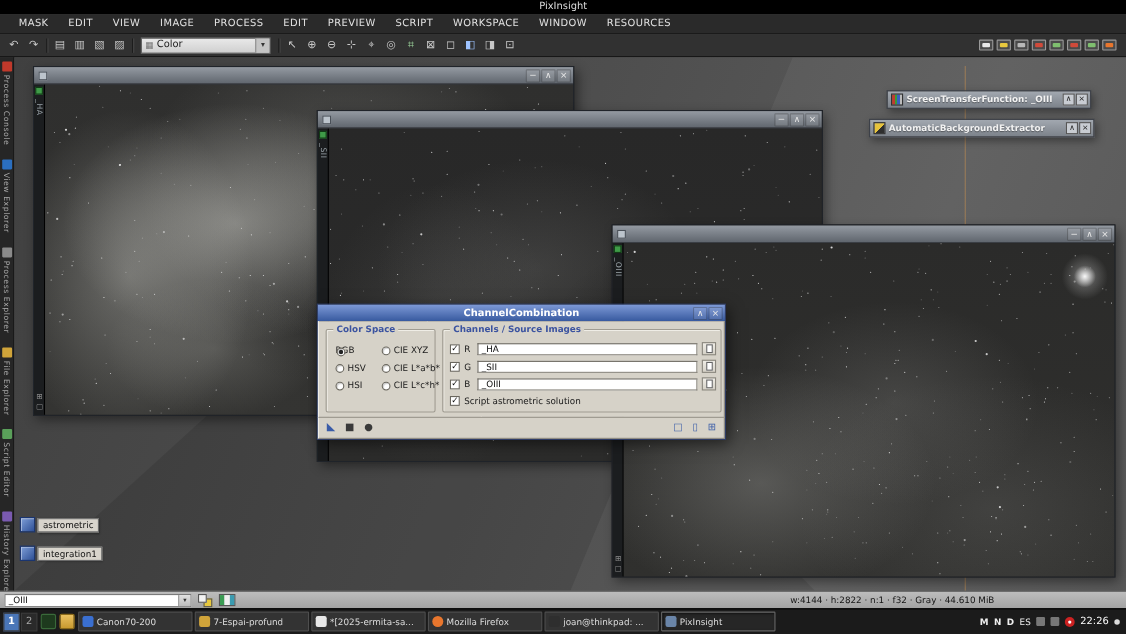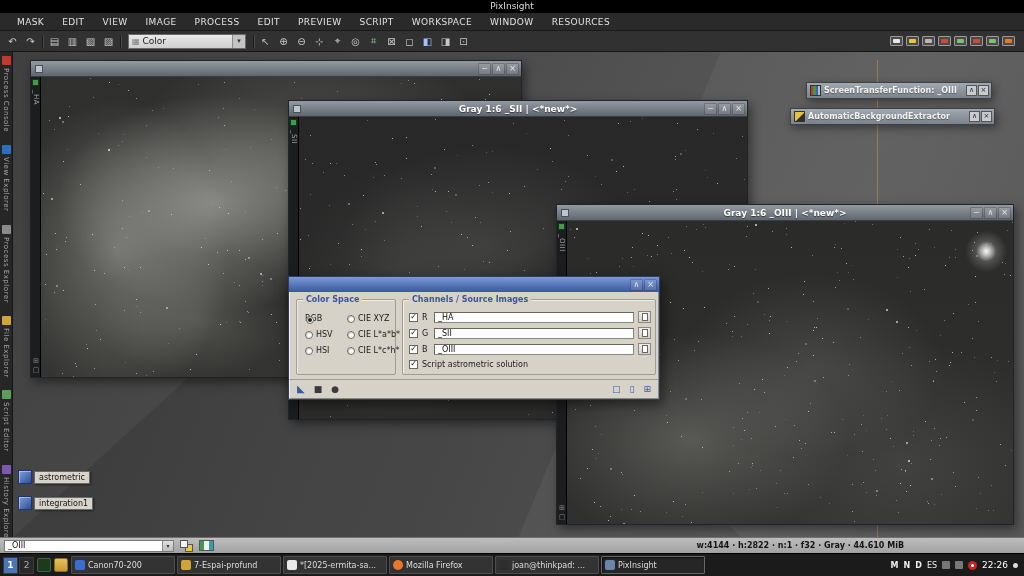--- a/index.html
+++ b/index.html
@@ -161,21 +161,21 @@
   .vc-btn { width:11px; height:100%; background:linear-gradient(#e0e0e0,#bdbdbd); border-left:1px solid #8a8a8a;
             text-align:center; font-size:6px; line-height:10px; color:#333; }
   .sw-pair { position:relative; width:13px; height:12px; }
   .sw-pair i { position:absolute; width:8px; height:8px; border:1px solid #555; }
   .sw-b { right:0; bottom:0; background:#e8c93e; }
   .sw-f { left:0; top:0; background:#f2f2f2; }
   .palette { width:15px; height:11px; border:1px solid #555; display:flex; }
   .palette i { flex:1; }
   .palette i:nth-child(1){ background:#3a9b53; } .palette i:nth-child(2){ background:#f0f0f0; }
   .palette i:nth-child(3){ background:#3a9bb0; }
-  .readout { margin-left:auto; margin-right:116px; font-size:8px; font-weight:bold; color:#141414; white-space:nowrap; }
+  .readout { margin-left:auto; margin-right:116px; font-size:8px; font-weight:normal; color:#141414; white-space:nowrap; }
   
   .taskbar { position:absolute; left:0; right:0; bottom:0; height:23px; background:#1b1b1b; z-index:10;
              border-top:1px solid #000; display:flex; align-items:center; padding:0 3px; gap:3px; }
   .ws-set { display:flex; gap:1px; }
   .ws { width:15px; height:17px; display:flex; align-items:center; justify-content:center; font-size:9px;
         color:#aaa; background:#2a2a2a; border:1px solid #3a3a3a; }
   .ws.active { background:#4a76b8; color:#fff; font-weight:bold; }
   .launcher { width:14px; height:14px; border-radius:2px; flex:none; }
   .launcher.term { background:#1e3a1e; border:1px solid #3a6a3a; }
   .launcher.fold { background:linear-gradient(#e8c060,#c89a30); border:1px solid #8a6a1a; }
@@ -580,21 +580,20 @@
               <i style="left:21.81%;top:16.02%;width:1px;height:1px;opacity:0.48"></i>
               <i style="left:38.33%;top:23.99%;width:1px;height:1px;opacity:0.27"></i>
             </div>
         </div>
       </div>
     </div>
 
     <div class="imgwin" id="win-sii">
       <div class="tbar">
         <span class="wicon"></span>
-        <span class="title">Gray 1:6 _SII | &lt;*new*&gt;</span>
         <span class="btns">
           <span class="tbtn">−</span>
           <span class="tbtn">∧</span>
           <span class="tbtn">×</span>
         </span>
       </div>
       <div class="wbody">
         <div class="side">
           <span class="sel"></span>
           <span class="vlabel">_SII</span>
@@ -861,21 +860,20 @@
               <i style="left:36.62%;top:53.09%;width:2px;height:2px;opacity:0.74"></i>
               <i style="left:0.19%;top:67.54%;width:1px;height:1px;opacity:0.27"></i>
             </div>
         </div>
       </div>
     </div>
 
     <div class="imgwin" id="win-oiii">
       <div class="tbar">
         <span class="wicon"></span>
-        <span class="title">Gray 1:6 _OIII | &lt;*new*&gt;</span>
         <span class="btns">
           <span class="tbtn">−</span>
           <span class="tbtn">∧</span>
           <span class="tbtn">×</span>
         </span>
       </div>
       <div class="wbody">
         <div class="side">
           <span class="sel"></span>
           <span class="vlabel">_OIII</span>
@@ -1203,20 +1201,21 @@
               <i style="left:14.48%;top:8.42%;width:1px;height:1px;opacity:0.81"></i>
               <i style="left:63.15%;top:47.25%;width:1px;height:1px;opacity:0.52"></i>
               <i style="left:91.61%;top:62.37%;width:1px;height:1px;opacity:0.80"></i>
             </div>
         </div>
       </div>
     </div>
 
     <div class="dialog">
       <div class="dtbar">
+        <span class="dtitle">ChannelCombination</span>
         <span class="btns">
           <span class="tbtn">∧</span>
           <span class="tbtn">×</span>
         </span>
       </div>
       <div class="dbody">
         <div class="group g-colorspace">
           <span class="gtitle">Color Space</span>
           <div class="radio-grid">
 

